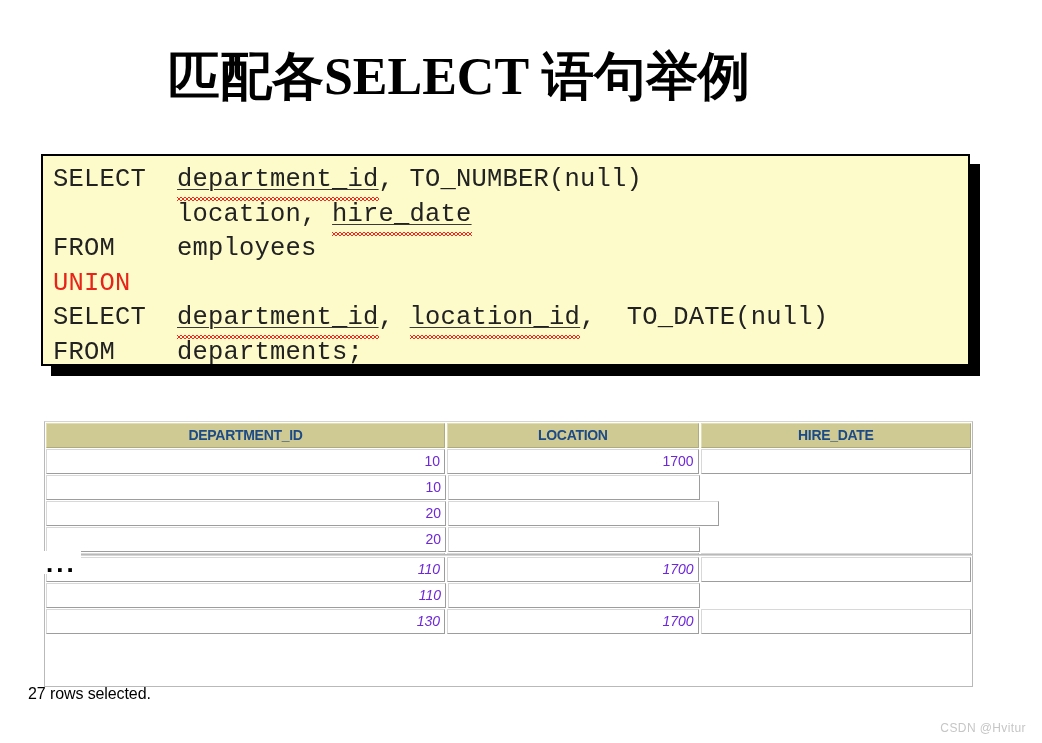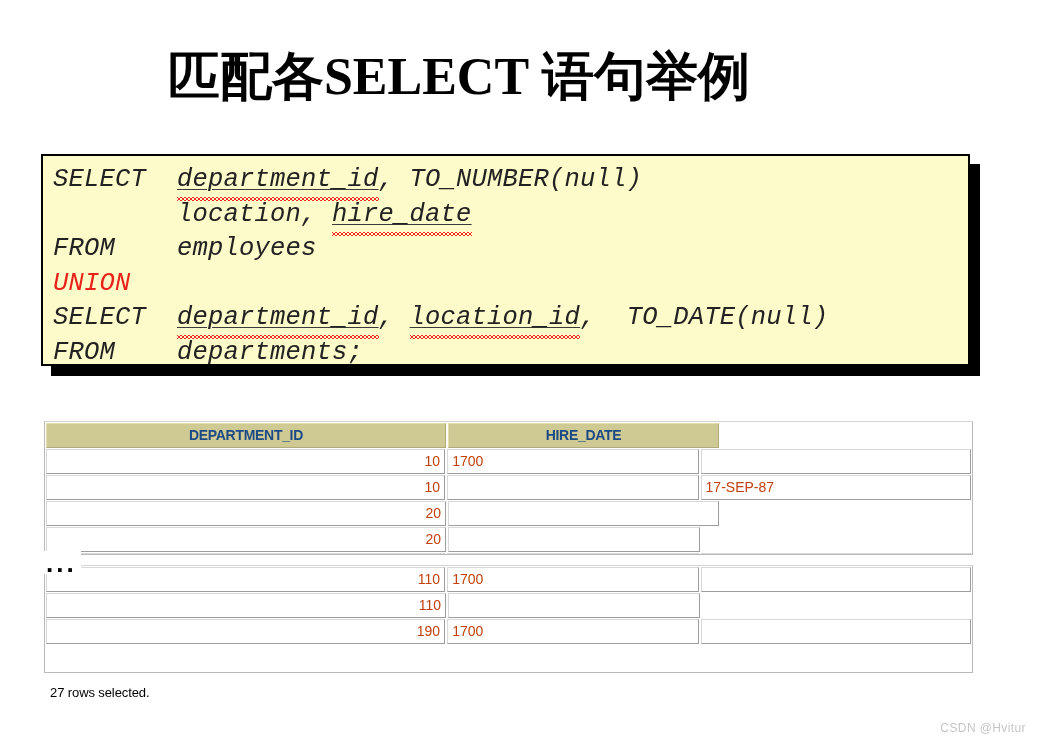--- a/index.html
+++ b/index.html
@@ -51,21 +51,20 @@
   #code-box {
     position: absolute;
     left: 41px;
     top: 154px;
     width: 929px;
     height: 212px;
     background: #fdfbca;
     border: 2px solid #000000;
     box-sizing: border-box;
     overflow: hidden;
-    font-style: italic;
   }
   #code-text {
     position: absolute;
     left: 10px;
     top: 7px;
     font-family: "Liberation Mono", "DejaVu Sans Mono", monospace;
     font-size: 25.5px;
     line-height: 34.5px;
     color: #222222;
     white-space: pre;
@@ -120,64 +119,64 @@
   .gcell {
     box-sizing: border-box;
     height: 25px;
     border: 1px solid #9d9d9d;
     border-top-color: #d8d8d8;
     border-left-color: #d8d8d8;
     background: #ffffff;
     font-family: "Liberation Sans", sans-serif;
     font-size: 14px;
     line-height: 23px;
-    color: #c2410c;
+    color: #6d28d9;
     padding: 0 4px;
     overflow: hidden;
     white-space: nowrap;
   }
   .c1 { width: 400px; text-align: right; margin-right: 2px; }
-  .c2 { width: 252px; text-align: left; margin-right: 2px; }
+  .c2 { width: 252px; text-align: right; margin-right: 2px; }
   .c3 { width: 271px; text-align: left; }
   .hdr .gcell {
     background: #cfc993;
     border: 1px solid #b0ab7c;
     border-top-color: #e2ddab;
     border-left-color: #e2ddab;
     color: #1b4a86;
     font-weight: 700;
     text-align: center;
     font-size: 14px;
     font-stretch: condensed;
     letter-spacing: -0.3px;
   }
   #grid-top { height: 134px; }
-  #grid-bottom { height: 108px; margin-top: 10px; }
+  #grid-bottom { height: 132px; margin-top: 0; font-style: italic; }
 
   #ellipsis {
     position: absolute;
     left: 44px;
     top: 551px;
     font-family: "Liberation Sans", sans-serif;
     font-size: 26px;
     font-weight: 900;
     line-height: 20px;
     letter-spacing: 3px;
     color: #000000;
     z-index: 5;
     background: #ffffff;
     padding: 2px 4px 1px 2px;
   }
 
   #rows-selected {
     position: absolute;
-    left: 50px;
+    left: 28px;
     top: 685px;
     font-family: "Liberation Sans", sans-serif;
-    font-size: 13px;
+    font-size: 16px;
     color: #000000;
     letter-spacing: -0.1px;
   }
 
   #watermark {
     position: absolute;
     right: 16px;
     bottom: 8px;
     font-family: "Liberation Sans", sans-serif;
     font-size: 12px;
@@ -194,32 +193,32 @@
 <div id="code-shadow"></div>
 <div id="code-box">
   <div id="code-text"><span class="code-line"><span>SELECT  </span><span class="sq">department_id</span><span>, TO_NUMBER(null)</span></span><span class="code-line"><span>        location, </span><span class="sq">hire_date</span></span><span class="code-line"><span>FROM    employees</span></span><span class="code-line"><span class="kw-red">UNION</span></span><span class="code-line"><span>SELECT  </span><span class="sq">department_id</span><span>, </span><span class="sq">location_id</span><span>,  TO_DATE(null)</span></span><span class="code-line"><span>FROM    departments;</span></span></div>
 </div>
 
 <div id="result-area">
 
   <div class="grid" id="grid-top">
     <div class="grow hdr">
       <div class="gcell c1">DEPARTMENT_ID</div>
+      <div class="gcell c2">LOCATION</div>
       <div class="gcell c3">HIRE_DATE</div>
     </div>
     <div id="rows-top-host">
         <div class="grow">
           <div class="gcell c1">10</div>
           <div class="gcell c2">1700</div>
           <div class="gcell c3"></div>
         </div>
         <div class="grow">
           <div class="gcell c1">10</div>
           <div class="gcell c2"></div>
-          <div class="gcell c3">17-SEP-87</div>
         </div>
         <div class="grow">
           <div class="gcell c1">20</div>
           <div class="gcell c3"></div>
         </div>
         <div class="grow">
           <div class="gcell c1">20</div>
           <div class="gcell c2"></div>
         </div>
         <div class="grow">
@@ -235,21 +234,21 @@
         <div class="grow">
           <div class="gcell c1">110</div>
           <div class="gcell c2">1700</div>
           <div class="gcell c3"></div>
         </div>
         <div class="grow">
           <div class="gcell c1">110</div>
           <div class="gcell c2"></div>
         </div>
         <div class="grow">
-          <div class="gcell c1">190</div>
+          <div class="gcell c1">130</div>
           <div class="gcell c2">1700</div>
           <div class="gcell c3"></div>
         </div>
       </div>
   </div>
 
 </div>
 
 <div id="ellipsis">...</div>
 <div id="rows-selected">27 rows selected.</div>

